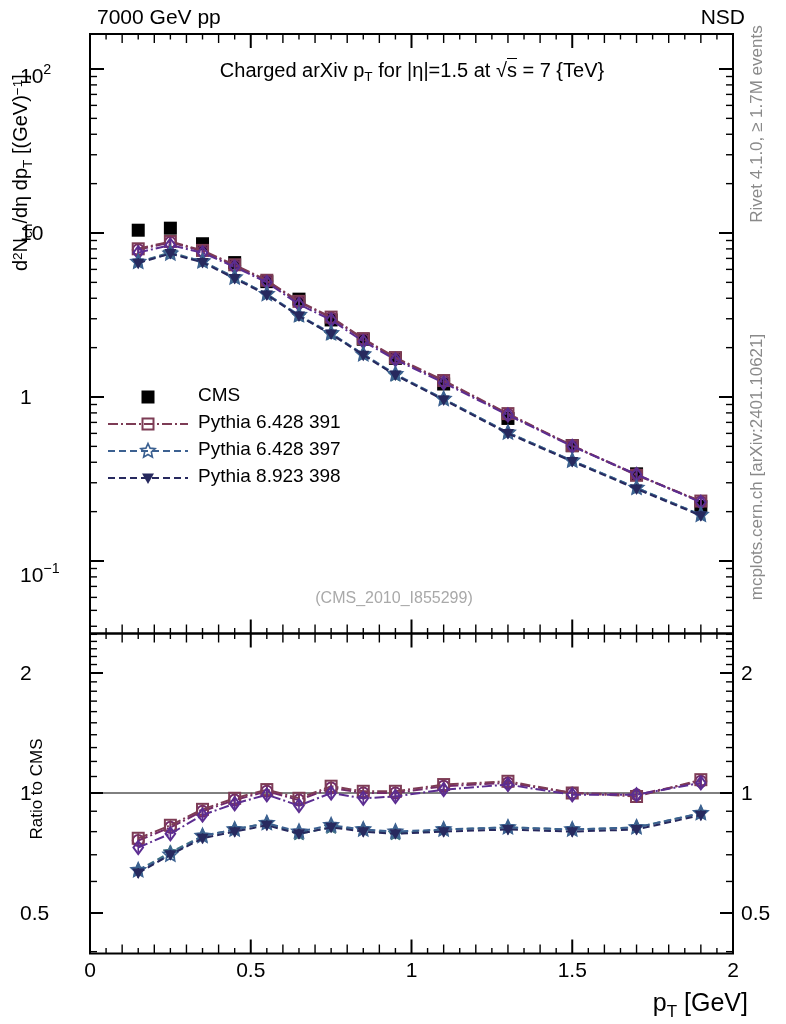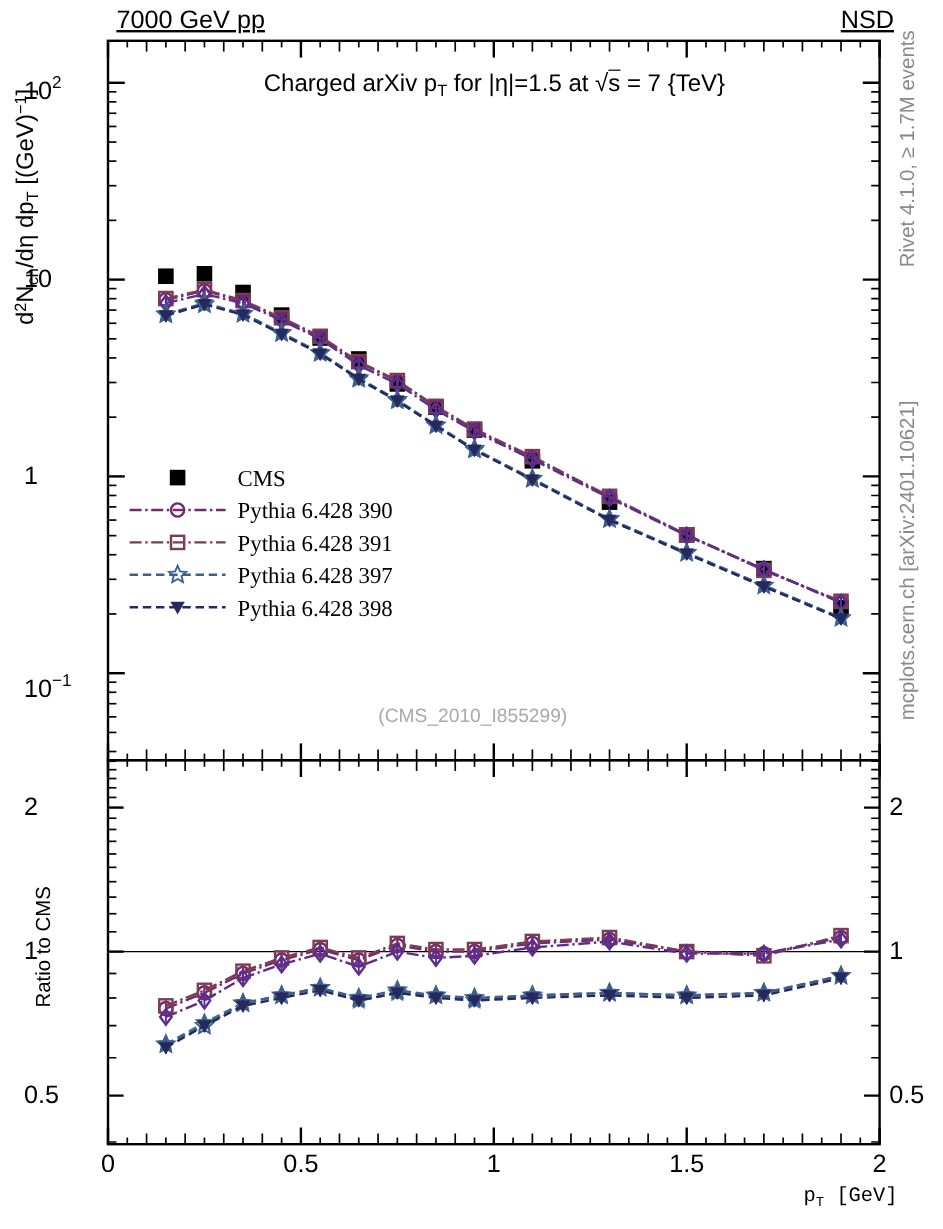--- a/index.html
+++ b/index.html
@@ -1,34 +1,34 @@
 <!DOCTYPE html>
 <html><head>
 <meta charset="utf-8">
 <style>
   html,body{margin:0;padding:0;background:#fff;}
   .fig{position:relative;width:786px;height:1024px;background:#fff;overflow:hidden;
        font-family:"Liberation Sans",sans-serif;color:#000;}
   .abs{position:absolute;}
-  .hdr{font-size:21px;font-weight:400;text-decoration:underline;}
+  .hdr{font-size:21px;font-weight:400;}
   .plot-title{font-size:20px;text-align:center;}
   .sub{font-size:68%;vertical-align:-28%;}
   .sup{font-size:68%;vertical-align:38%;}
   .ovl{border-top:1.6px solid #000;padding-top:0px;}
   .rot{transform:rotate(-90deg);transform-origin:center center;text-align:center;white-space:nowrap;}
   .ylab{font-size:20px;}
   .graytext{font-size:17px;color:#8a8a8a;}
   .watermark{font-size:16px;color:#a9a9a9;text-align:center;width:300px;}
   .ratiolab{font-size:17px;}
   .ticklab{font-size:21px;line-height:24px;height:24px;width:62px;}
   .tr{text-align:left;}
   .tl{text-align:left;}
-  .xlab{font-size:17px;font-family:Liberation Mono, monospace;}
+  .xlab{font-size:25px;}
   .legend{position:absolute;left:106px;top:384px;}
-  .lrow{display:flex;align-items:flex-end;height:27px;font-family:Liberation Serif, serif;}
+  .lrow{display:flex;align-items:flex-start;height:27px;}
   .lrow .lmk{width:84px;height:26px;flex:0 0 84px;}
   .lrow .ltx{font-size:19px;margin-left:8px;white-space:nowrap;}
 </style>
 </head>
 <body>
 
 <div class="fig">
 
   <svg id="chart" class="abs" style="left:0;top:0" width="786" height="1024" font-family="Liberation Sans, sans-serif">
       <g>
@@ -732,29 +732,20 @@
       <div class="lrow">
         <svg width="84" height="26" class="lmk">
           <g>
             <rect x="35.5" y="6.5" width="13" height="13" fill="#000000"></rect>
           </g>
         </svg>
         <span class="ltx">CMS</span>
       </div>
       <div class="lrow">
         <svg width="84" height="26" class="lmk">
-          <line x1="2" x2="82" y1="13" y2="13" stroke="#73296b" stroke-width="2" stroke-dasharray="10,3,2,3"></line>
-          <g>
-            <circle cx="42" cy="13" r="5.5" fill="none" stroke="#73296b" stroke-width="2"></circle>
-          </g>
-        </svg>
-        <span class="ltx">Pythia 6.428 390</span>
-      </div>
-      <div class="lrow">
-        <svg width="84" height="26" class="lmk">
           <line x1="2" x2="82" y1="13" y2="13" stroke="#7d3c55" stroke-width="2" stroke-dasharray="10,3,2,3"></line>
           <g>
             <rect x="36.5" y="7.5" width="11" height="11" fill="none" stroke="#7d3c55" stroke-width="2"></rect>
           </g>
         </svg>
         <span class="ltx">Pythia 6.428 391</span>
       </div>
       <div class="lrow">
         <svg width="84" height="26" class="lmk">
           <line x1="2" x2="82" y1="13" y2="13" stroke="#3c6191" stroke-width="2" stroke-dasharray="7,4"></line>
@@ -764,16 +755,16 @@
         </svg>
         <span class="ltx">Pythia 6.428 397</span>
       </div>
       <div class="lrow">
         <svg width="84" height="26" class="lmk">
           <line x1="2" x2="82" y1="13" y2="13" stroke="#27295e" stroke-width="2" stroke-dasharray="7,4"></line>
           <g>
             <polygon points="36,8.5 48,8.5 42,19" fill="#27295e"></polygon>
           </g>
         </svg>
-        <span class="ltx">Pythia 6.428 398</span>
+        <span class="ltx">Pythia 8.923 398</span>
       </div>
     </div>
 </div>
 
 </body></html>

